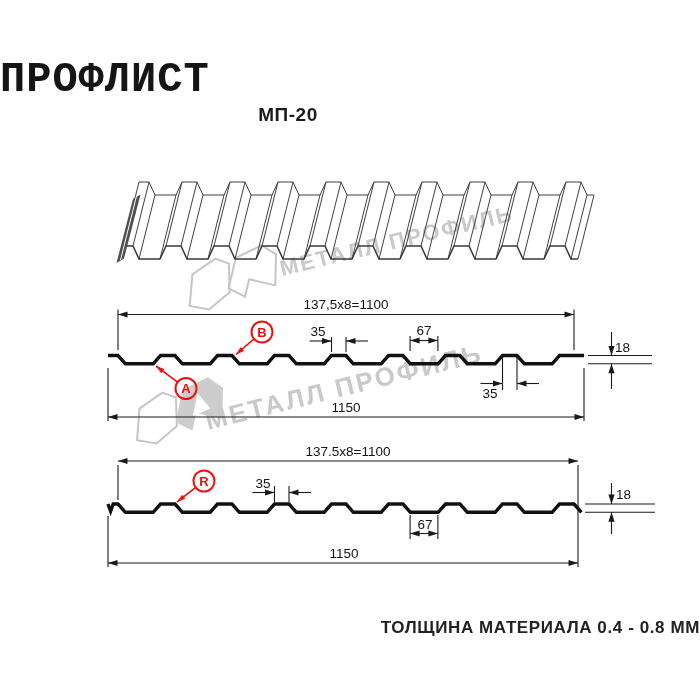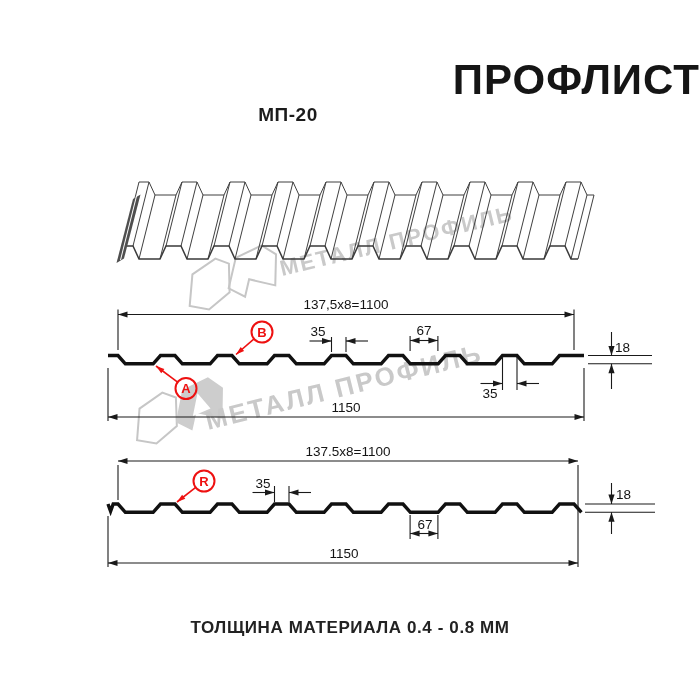--- a/index.html
+++ b/index.html
@@ -1,23 +1,23 @@
 <!DOCTYPE html>
 <html style="--accent: #ee1111; --line: #1a1a1a; --wm: #c9c9c9;"><head>
 <meta charset="utf-8">
 <style>
   :root { --accent:#ee1111; --line:#1a1a1a; --wm:#c9c9c9; }
   html,body{margin:0;padding:0;background:#fff;}
   .page{position:relative;width:700px;height:700px;background:#ffffff;overflow:hidden;
         font-family:"Liberation Sans",sans-serif;}
-  .title{position:absolute;top:56px;left:0;width:700px;text-align:right;
-         font-size:42px;font-weight:bold;letter-spacing:1px;color:#151515;}
+  .title{position:absolute;top:56px;left:0;width:700px;text-align:left;
+         font-size:42px;font-weight:bold;letter-spacing:1px;color:#151515;font-family:Liberation Mono, monospace;}
   .subtitle{position:absolute;top:104px;left:0;width:576px;text-align:center;
          font-size:19px;font-weight:bold;letter-spacing:.5px;color:#1b1b1b;}
-  .footer{position:absolute;top:618px;left:0;width:700px;text-align:center;
+  .footer{position:absolute;top:618px;left:0;width:700px;text-align:right;
          font-size:17px;font-weight:600;letter-spacing:.6px;color:#222;}
   svg{position:absolute;left:0;top:0;}
   .thin{stroke:var(--line);stroke-width:1.1;fill:none;}
   .prof{stroke:#111;stroke-width:3.4;fill:none;stroke-linejoin:miter;}
   .t3d{stroke:#3f3f3f;stroke-width:1;fill:none;}
   .t3df{stroke:#3a3a3a;stroke-width:1.5;fill:none;}
   .dim{font-family:"Liberation Sans",sans-serif;font-size:13.5px;fill:#141414;text-anchor:middle;}
   .dimstart{text-anchor:start;}
   .red{stroke:var(--accent);stroke-width:1.6;fill:none;}
   .redc{stroke:var(--accent);stroke-width:2;fill:none;}

